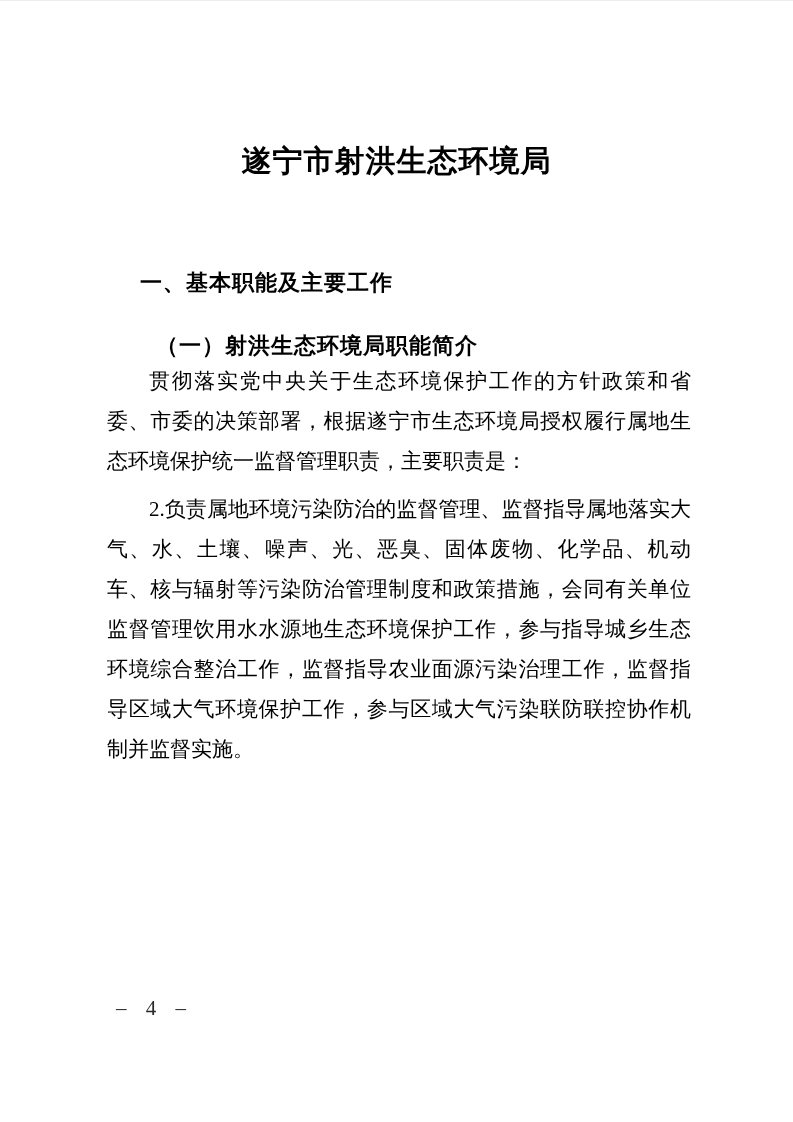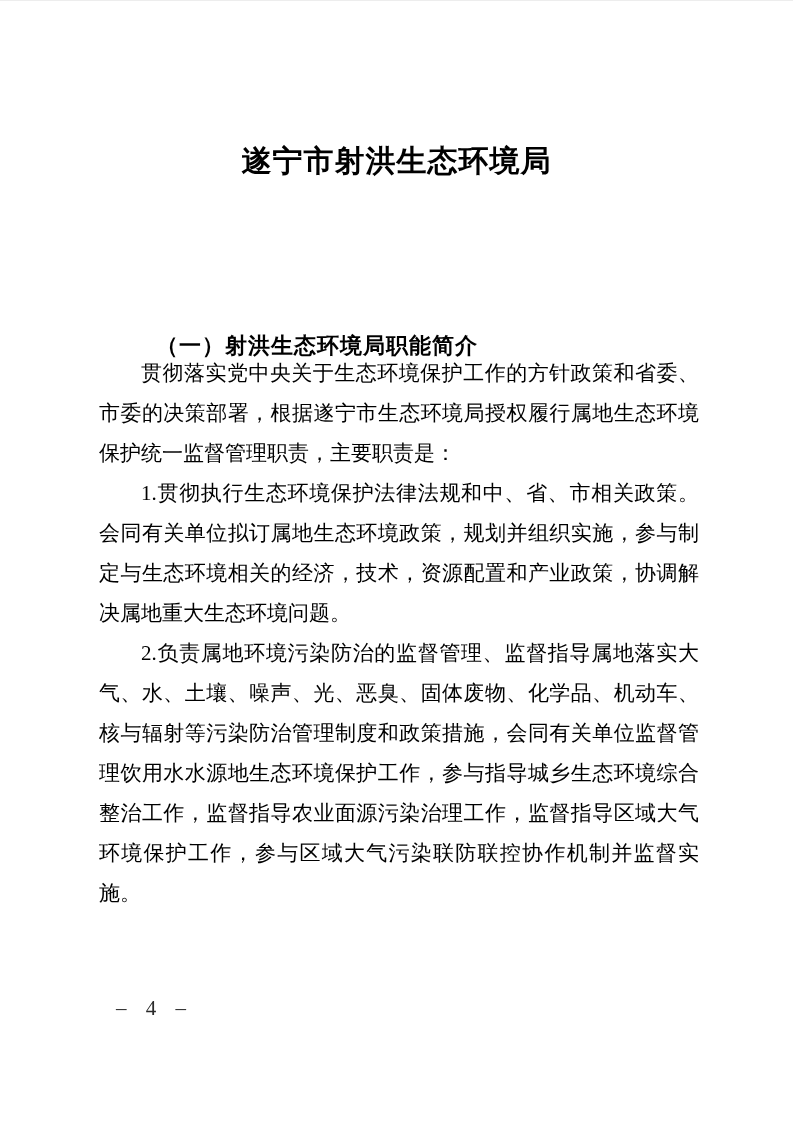--- a/index.html
+++ b/index.html
@@ -54,21 +54,21 @@
     position: absolute;
     top: 352px;
     left: 99px;
     width: 600px;
     font-size: 21px;
     line-height: 40px;
     text-align: justify;
     text-justify: inter-character;
   }
   .body-text p {
-    margin: 0;
+    margin: 8px;
     padding: 0;
     text-indent: 2em;
   }
   .page-number {
     position: absolute;
     top: 995px;
     left: 116px;
     font-size: 21px;
     letter-spacing: 7px;
     color: #2a2a2a;
@@ -76,24 +76,24 @@
 </style>
 </head>
 <body>
 
 <div class="page">
 
   <header class="doc-title">
     <div>遂宁市射洪生态环境局</div>
   </header>
 
+  <h2 class="section-heading">一、基本职能及主要工作</h2>
 
   <h3 class="subsection-heading">（一）射洪生态环境局职能简介</h3>
 
   <div class="body-text">
     <p>贯彻落实党中央关于生态环境保护工作的方针政策和省委、市委的决策部署，根据遂宁市生态环境局授权履行属地生态环境保护统一监督管理职责，主要职责是：</p>
-    <p>1.贯彻执行生态环境保护法律法规和中、省、市相关政策。会同有关单位拟订属地生态环境政策，规划并组织实施，参与制定与生态环境相关的经济，技术，资源配置和产业政策，协调解决属地重大生态环境问题。</p>
     <p>2.负责属地环境污染防治的监督管理、监督指导属地落实大气、水、土壤、噪声、光、恶臭、固体废物、化学品、机动车、核与辐射等污染防治管理制度和政策措施，会同有关单位监督管理饮用水水源地生态环境保护工作，参与指导城乡生态环境综合整治工作，监督指导农业面源污染治理工作，监督指导区域大气环境保护工作，参与区域大气污染联防联控协作机制并监督实施。</p>
   </div>
 
   <footer class="page-number">– 4 –</footer>
 
 </div>
 
 </body></html>

